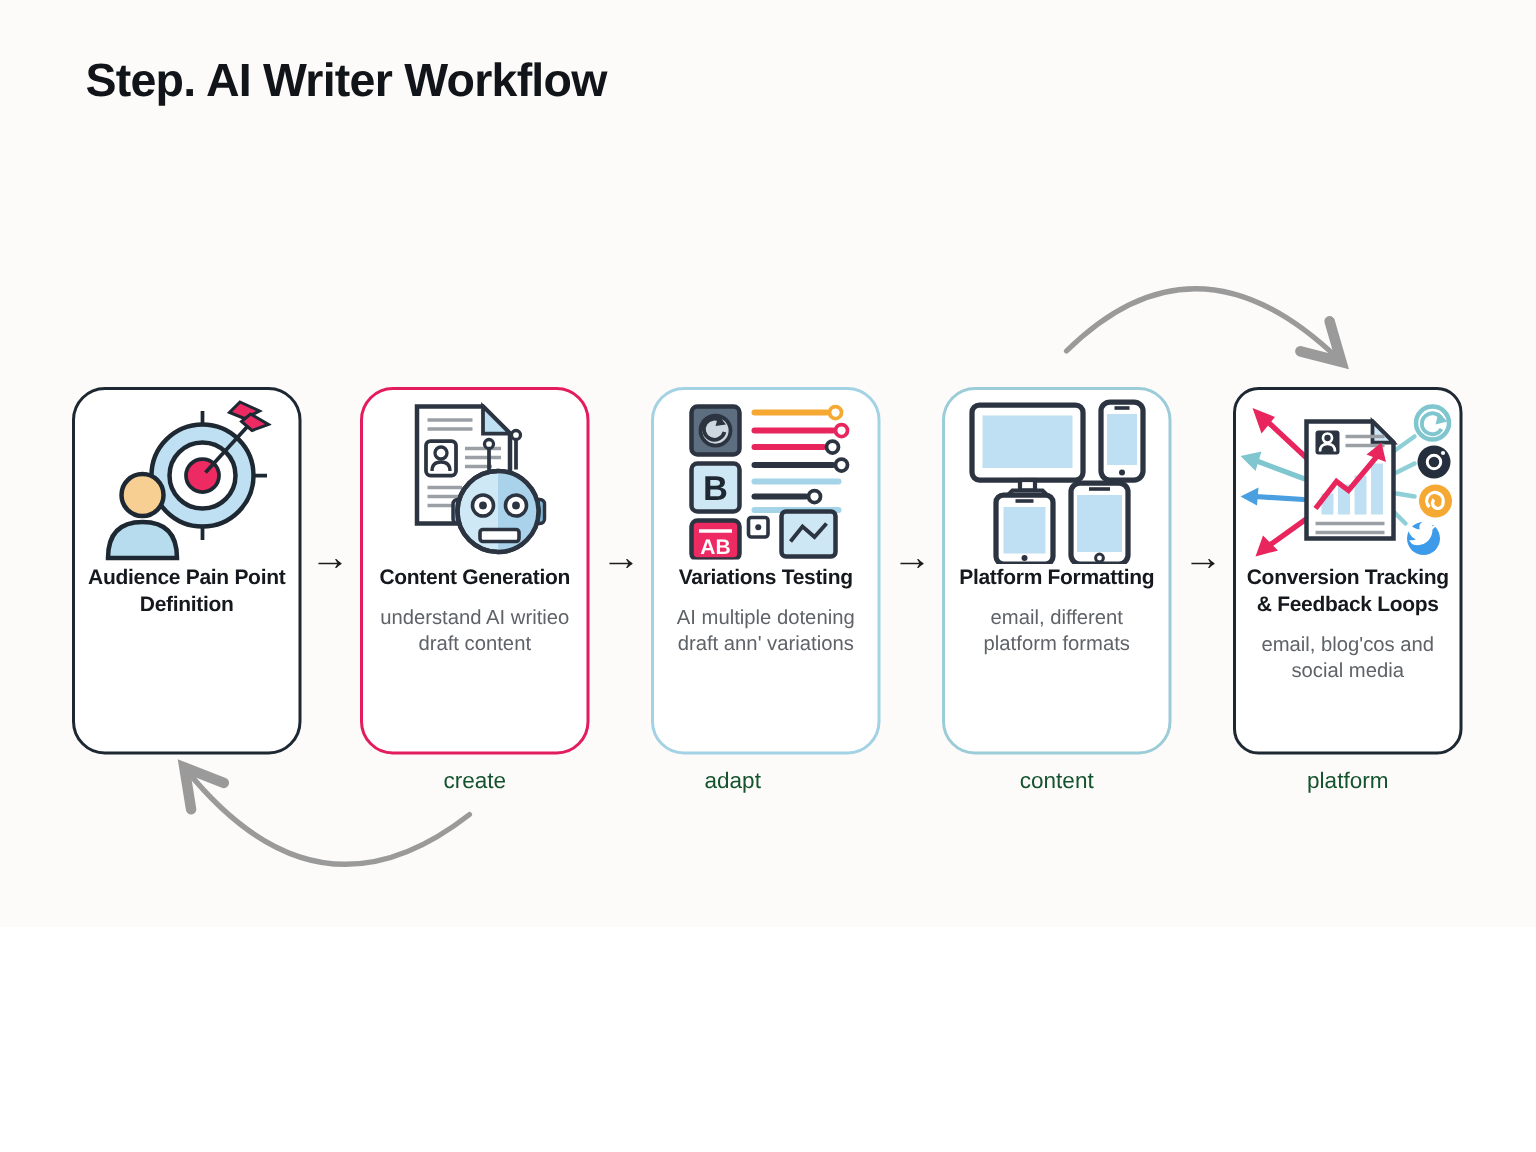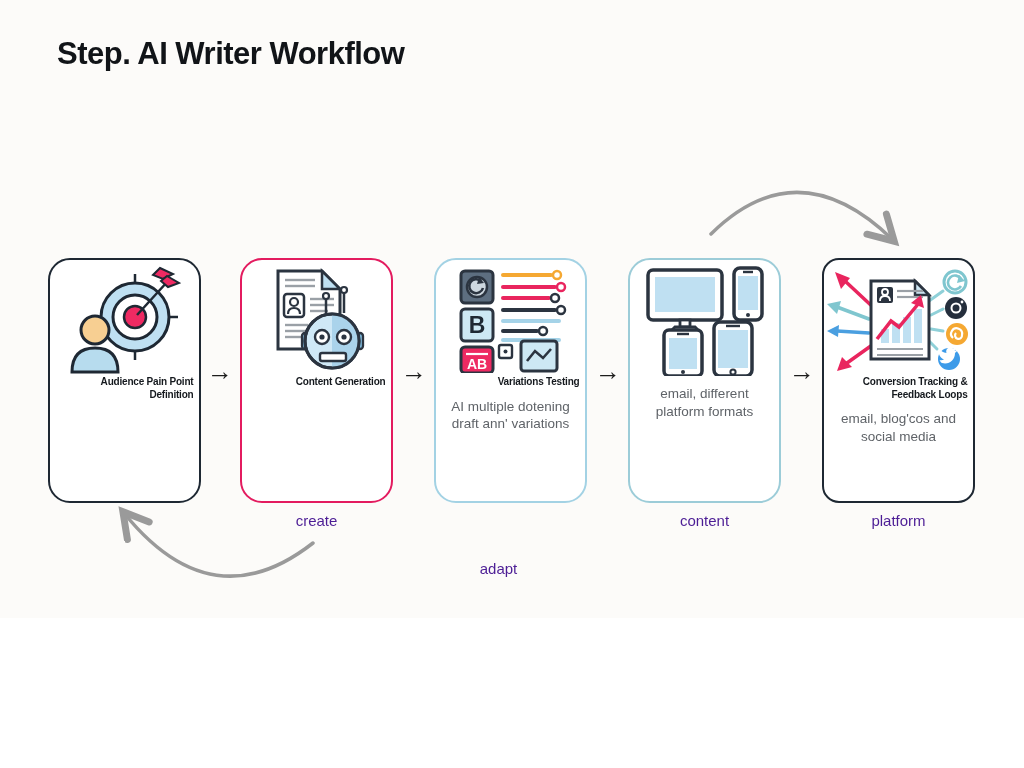--- a/index.html
+++ b/index.html
@@ -14,32 +14,32 @@
   .card.pink{border:2.5px solid #e31b5f;}
   .card.blue{border:2.5px solid #a3d2e4;}
   .card.teal{border:2.5px solid #9cccd8;}
   #card-1{left:48px;}
   #card-2{left:240px;}
   #card-3{left:434px;}
   #card-4{left:628px;}
   #card-5{left:822px;border-radius:17px;}
 
   .icon-area{height:112px;display:flex;align-items:center;justify-content:center;margin-top:4px;}
-  .card-title{font-size:10px;font-weight:800;color:#15191e;text-align:right;line-height:1.27;width:138px;letter-spacing:-0.2px;}
+  .card-title{font-size:14px;font-weight:800;color:#15191e;text-align:center;line-height:1.27;width:138px;letter-spacing:-0.2px;}
   .card-desc{font-size:13.5px;color:#5f6368;text-align:center;line-height:1.3;width:138px;margin-top:9px;}
 
   .h-arrow{position:absolute;top:356px;width:34px;text-align:center;font-size:26px;color:#1c1c1c;font-weight:400;}
   #h-arrow-1{left:203px;}
   #h-arrow-2{left:397px;}
   #h-arrow-3{left:591px;}
   #h-arrow-4{left:785px;}
 
-  .stage-label{position:absolute;top:512px;width:153px;text-align:center;font-size:15px;color:#4c1d95;}
+  .stage-label{position:absolute;top:512px;width:153px;text-align:center;font-size:15px;color:#14532d;}
   #stage-2{left:240px;}
-  #stage-3{left:422px;margin-top:48px;}
+  #stage-3{left:412px;}
   #stage-4{left:628px;}
   #stage-5{left:822px;}
 
   #loop-overlay{position:absolute;left:0;top:0;pointer-events:none;}
 
   .footnote{position:absolute;left:950px;top:710px;font-size:13px;color:#a2a5aa;}
   .bottom-rule{position:absolute;left:0;top:764px;width:1024px;height:1px;background:#ebe9e4;}
 </style>
 </head>
 <body>
@@ -100,20 +100,21 @@
         <path d="M 70 47 A 27 27 0 0 1 70 101 Z" fill="#aad3eb"></path>
         <circle cx="70" cy="74" r="27" fill="none" stroke="#2b3440" stroke-width="3"></circle>
         <circle cx="60" cy="70" r="7" fill="#ffffff" stroke="#2b3440" stroke-width="2.4"></circle>
         <circle cx="60" cy="70" r="2.6" fill="#2b3440"></circle>
         <circle cx="82" cy="70" r="7" fill="#ffffff" stroke="#2b3440" stroke-width="2.4"></circle>
         <circle cx="82" cy="70" r="2.6" fill="#2b3440"></circle>
         <rect x="58" y="86" width="26" height="8" rx="2" fill="#ffffff" stroke="#2b3440" stroke-width="2.4"></rect>
       </svg>
     </div>
     <div class="card-title">Content Generation</div>
+    <div class="card-desc">understand AI writieo draft content</div>
   </div>
 
   <div class="h-arrow" id="h-arrow-2">→</div>
 
   <div class="card blue" id="card-3">
     <div class="icon-area">
       <svg width="112" height="106" viewBox="0 0 112 106">
         <rect x="6" y="4" width="32" height="32" rx="4" fill="#5d6e80" stroke="#2b3440" stroke-width="3"></rect>
         <circle cx="22" cy="20" r="10" fill="#cdd7df" stroke="#2b3440" stroke-width="2.5"></circle>
         <path d="M 26 14 A 7 7 0 1 0 28 21" fill="none" stroke="#2b3440" stroke-width="2.5"></path>
@@ -163,20 +164,21 @@
         <rect x="20" y="66" width="38" height="46" rx="5" fill="#ffffff" stroke="#2b3440" stroke-width="3.5"></rect>
         <rect x="25" y="74" width="28" height="31" fill="#bfe0f2"></rect>
         <line x1="33" y1="70" x2="45" y2="70" stroke="#2b3440" stroke-width="2.4"></line>
         <circle cx="39" cy="108" r="2" fill="#2b3440"></circle>
         <rect x="70" y="58" width="38" height="54" rx="6" fill="#ffffff" stroke="#2b3440" stroke-width="3.5"></rect>
         <rect x="74" y="66" width="30" height="38" fill="#bfe0f2"></rect>
         <line x1="82" y1="62" x2="96" y2="62" stroke="#2b3440" stroke-width="2.4"></line>
         <circle cx="89" cy="108" r="2.6" fill="none" stroke="#2b3440" stroke-width="2"></circle>
       </svg>
     </div>
+    <div class="card-title">Platform Formatting</div>
     <div class="card-desc">email, different platform formats</div>
   </div>
 
   <div class="h-arrow" id="h-arrow-4">→</div>
 
   <div class="card dark" id="card-5">
     <div class="icon-area">
       <svg width="148" height="110" viewBox="0 0 148 110">
         <g stroke-linecap="round">
           <line x1="50" y1="44" x2="20" y2="16" stroke="#e9255e" stroke-width="3.5"></line>

